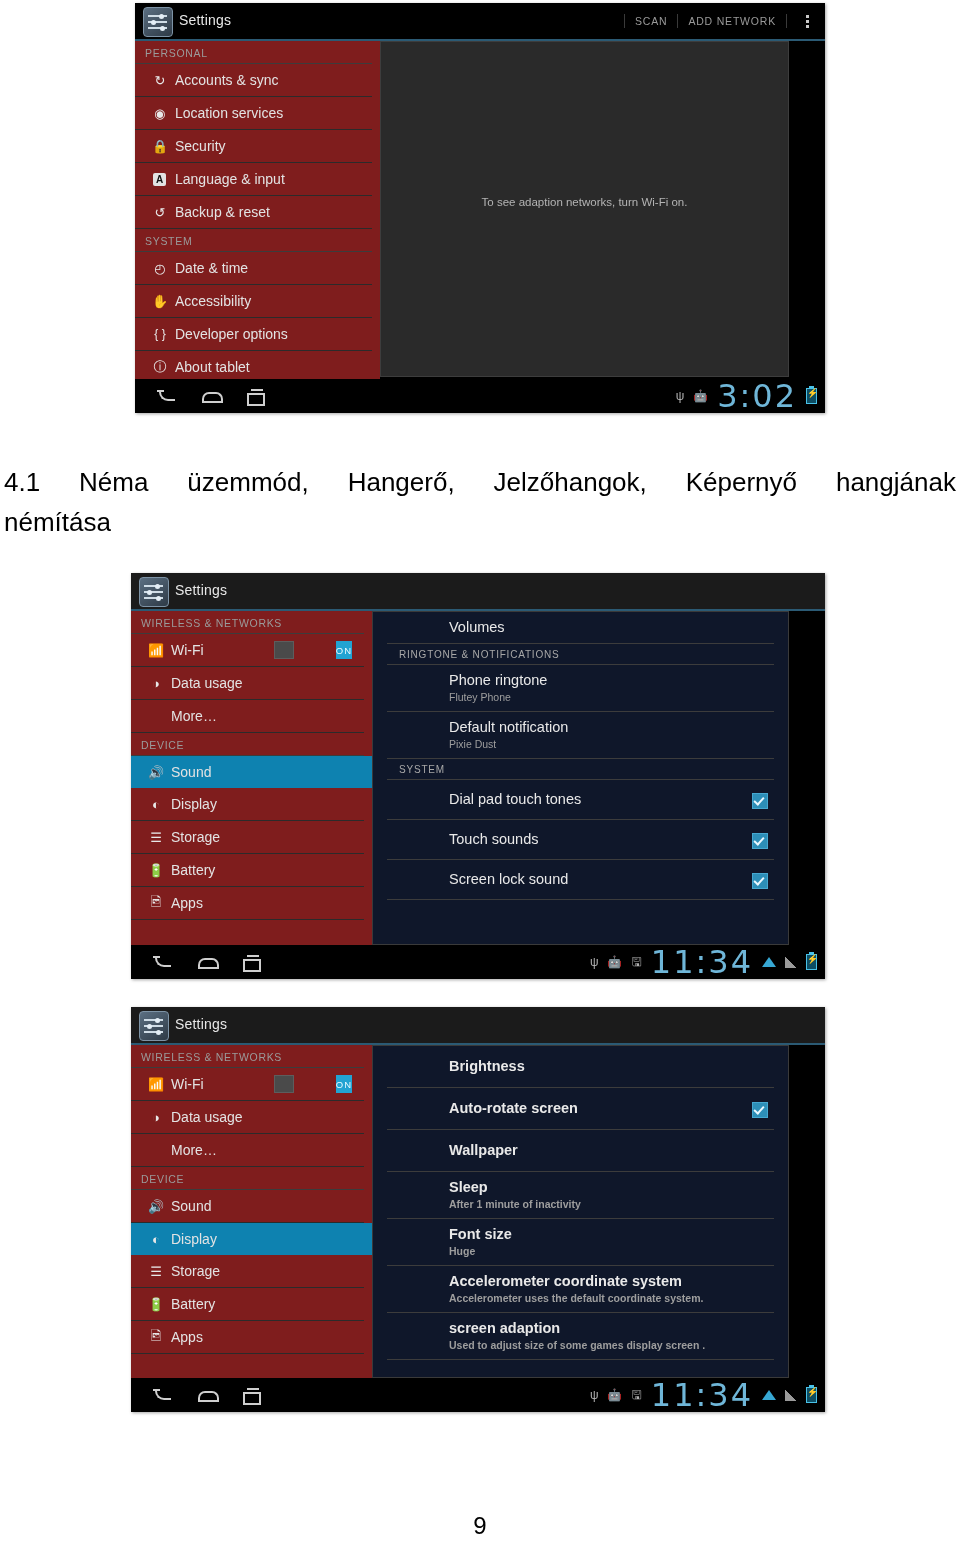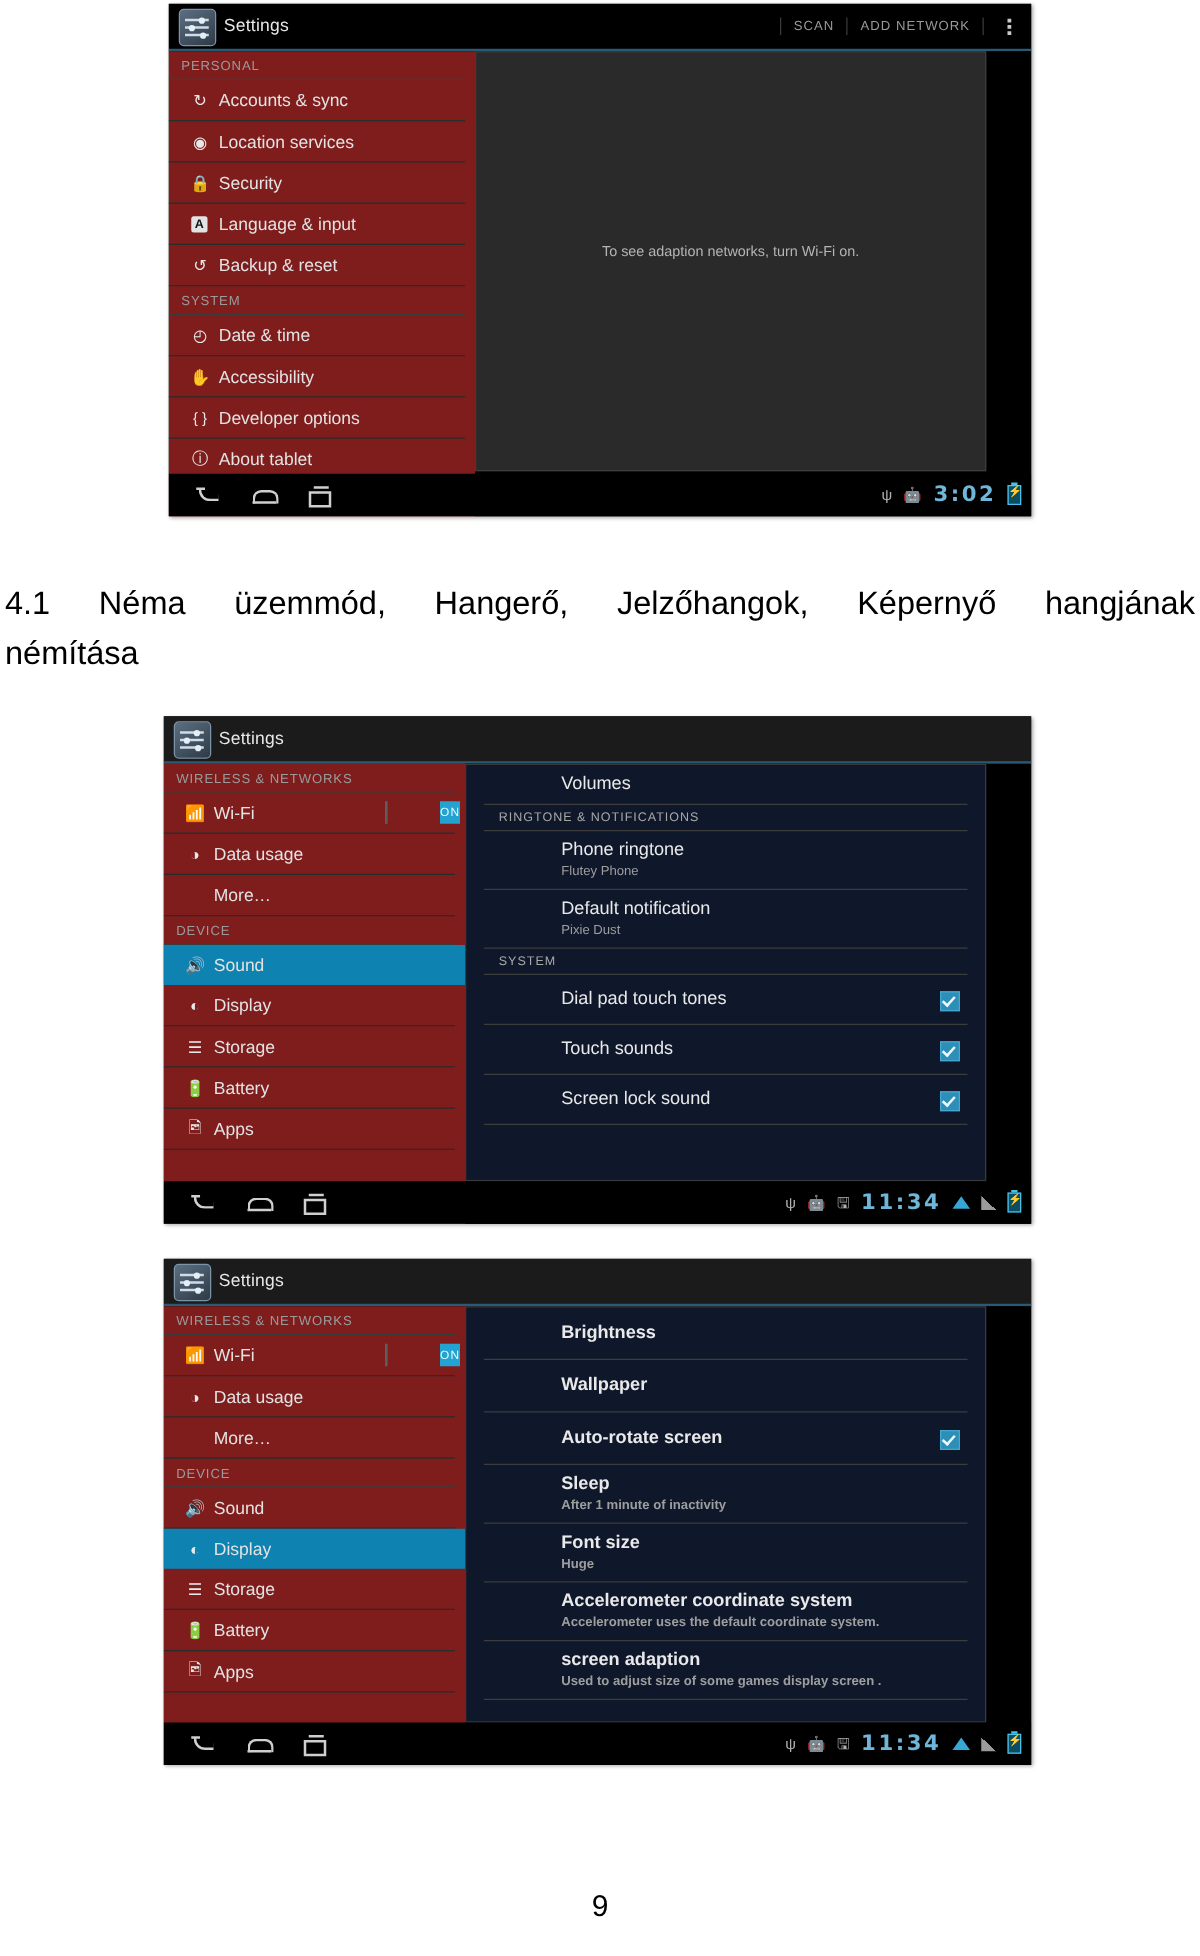--- a/index.html
+++ b/index.html
@@ -35,21 +35,21 @@
 
   .grp{font-size:10.5px;color:#9b9b9b;letter-spacing:.7px;padding:6px 0 4px 10px;
        border-bottom:1px solid #3c3c3c;margin-right:8px;}
   .srow{display:flex;align-items:center;height:32px;border-bottom:1px solid #2b2b2b;
         margin-right:8px;padding-left:14px;color:#e3e3e3;font-size:14px;position:relative;}
   .srow.sel{background:#0e82b0;border-bottom:none;margin-right:0;padding-left:14px;}
   .srow .ic{width:22px;display:inline-flex;align-items:center;justify-content:center;color:#e8e8e8;font-size:13px;}
   .srow .lbl{padding-left:4px;}
   .srow.noicon .lbl{padding-left:26px;}
 
-  .toggle{position:absolute;right:12px;top:7px;width:44px;height:18px;display:flex;gap:42px;}
+  .toggle{position:absolute;right:12px;top:7px;width:78px;height:18px;display:flex;gap:42px;}
   .toggle .knob{width:26px;background:#4a4a4a;border:1px solid #5d5d5d;}
   .toggle .on{flex:1;background:#22a3d2;color:#eafaff;font-size:9.5px;letter-spacing:1px;
               display:flex;align-items:center;justify-content:center;}
 
   
   .panel{position:absolute;background:#0f172a;border:1px solid #3a3a3a;}
   .prow{padding:6px 0 6px 62px;border-bottom:1px solid #3c3c3c;margin:0 14px;position:relative;}
   .prow:last-child{border-bottom:none;}
   .prow .t{font-size:14.5px;color:#e9e9e9;line-height:19px;}
   .prow .s{font-size:10.5px;color:#9e9e9e;line-height:15px;}
@@ -70,21 +70,21 @@
         border:2px solid #cfcfcf;border-right:none;border-top:none;border-radius:0 0 0 9px;}
   .nv.back:after{content:"";position:absolute;left:0px;top:2px;width:7px;height:2px;background:#cfcfcf;}
   .nv.home:before{content:"";position:absolute;left:1px;top:4px;width:17px;height:9px;
         border:2px solid #cfcfcf;border-bottom:none;border-radius:7px 7px 0 0;}
   .nv.home:after{content:"";position:absolute;left:1px;bottom:1px;width:19px;height:2px;background:#cfcfcf;}
   .nv.recent:before{content:"";position:absolute;left:2px;top:5px;width:14px;height:9px;border:2px solid #cfcfcf;}
   .nv.recent:after{content:"";position:absolute;left:6px;top:1px;width:12px;height:2px;background:#cfcfcf;}
 
   .status{margin-left:auto;display:flex;align-items:center;gap:9px;padding-right:8px;}
   .sicon{color:#cfcfcf;font-size:12px;line-height:12px;opacity:.85;}
-  .clock{font-size:17px;color:#6fb6d8;letter-spacing:2px;font-family:"DejaVu Sans",sans-serif;font-weight:700;}
+  .clock{font-size:32px;color:#6fb6d8;letter-spacing:2px;font-family:"DejaVu Sans",sans-serif;font-weight:400;}
   .wifi-ic{width:14px;height:11px;position:relative;}
   .wifi-ic:before{content:"";position:absolute;left:0;top:0;width:0;height:0;
      border-left:7px solid transparent;border-right:7px solid transparent;border-bottom:10px solid #37a8d4;}
   .sig-ic{width:12px;height:11px;background:linear-gradient(to top right,#9a9a9a 50%,transparent 50%);}
   .bat-ic{width:9px;height:14px;border:1px solid #49c2e8;background:#0d4d63;position:relative;}
   .bat-ic:before{content:"";position:absolute;left:2px;top:-3px;width:5px;height:2px;background:#49c2e8;}
   .bat-ic:after{content:"\26A1";position:absolute;left:0px;top:-1px;font-size:9px;color:#7fe4ff;}
 
   
   .heading{position:absolute;left:0;width:960px;color:#000;font-size:26px;line-height:40px;
@@ -342,25 +342,25 @@
         <span class="ic">🖻</span>
         <span class="lbl">Apps</span>
         </div>
     </div>
     <div class="content">
       <div class="panel" style="left:0;top:0;right:36px;bottom:36px;font-weight:bold;">
         <div class="prow" style="padding-top:11px;padding-bottom:11px;">
           <div class="t">Brightness</div>
           </div>
         <div class="prow" style="padding-top:11px;padding-bottom:11px;">
-          <div class="t">Wallpaper</div>
-          </div>
-        <div class="prow" style="padding-top:11px;padding-bottom:11px;">
           <div class="t">Auto-rotate screen</div>
           <span class="chk"></span>
+          </div>
+        <div class="prow" style="padding-top:11px;padding-bottom:11px;">
+          <div class="t">Wallpaper</div>
           </div>
         <div class="prow">
           <div class="t">Sleep</div>
           <div class="s">After 1 minute of inactivity</div>
           </div>
         <div class="prow">
           <div class="t">Font size</div>
           <div class="s">Huge</div>
           </div>
         <div class="prow">

